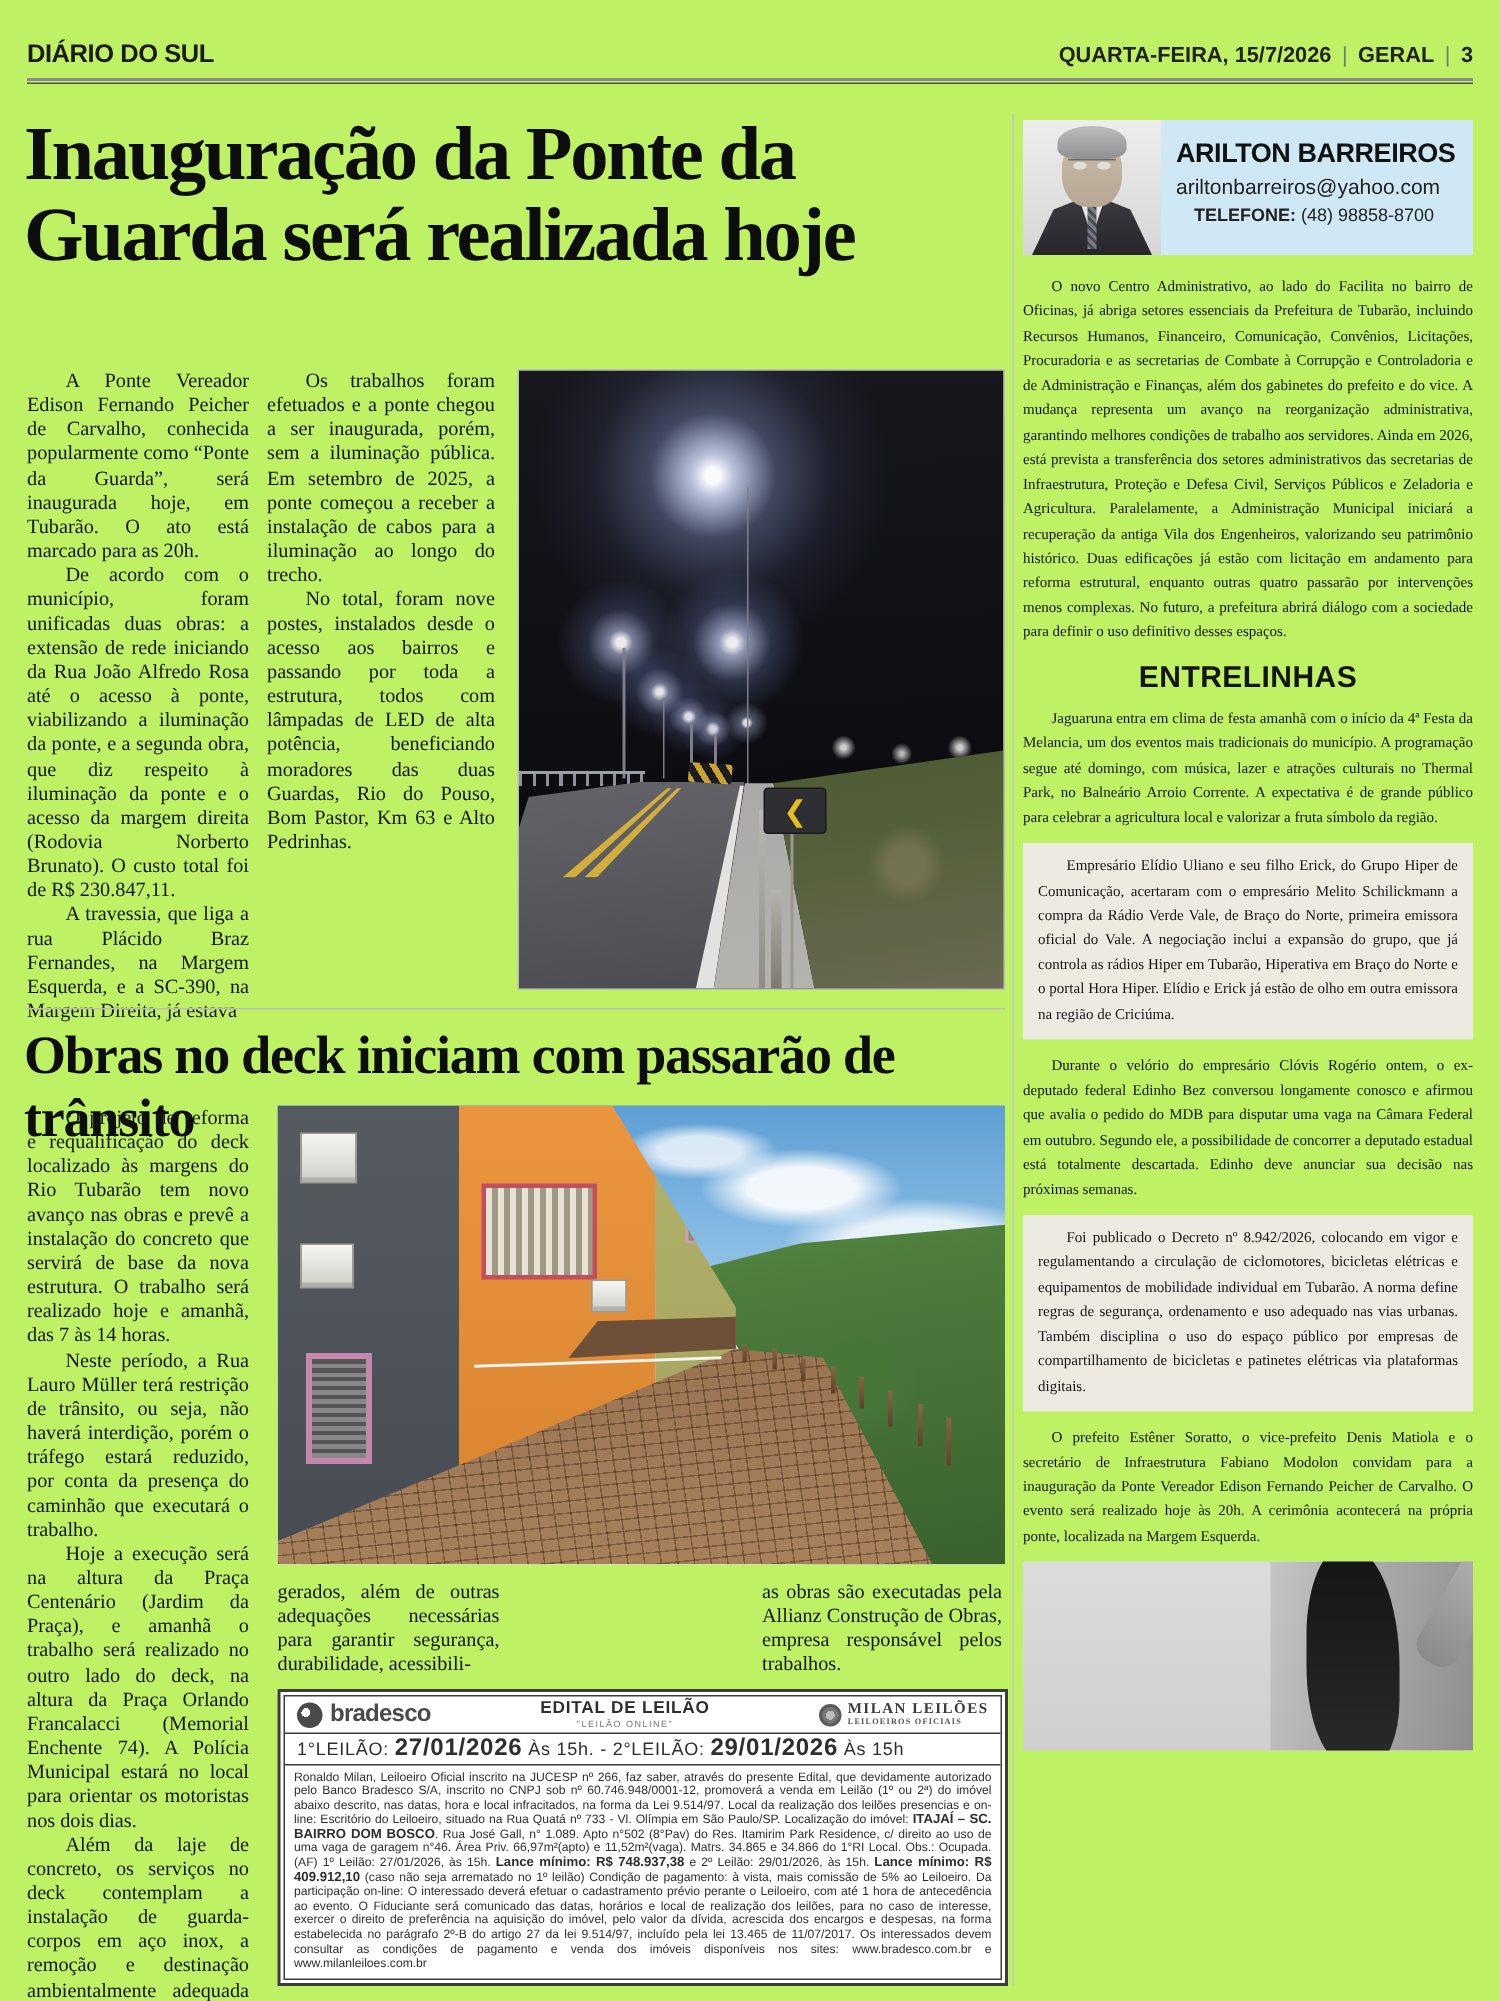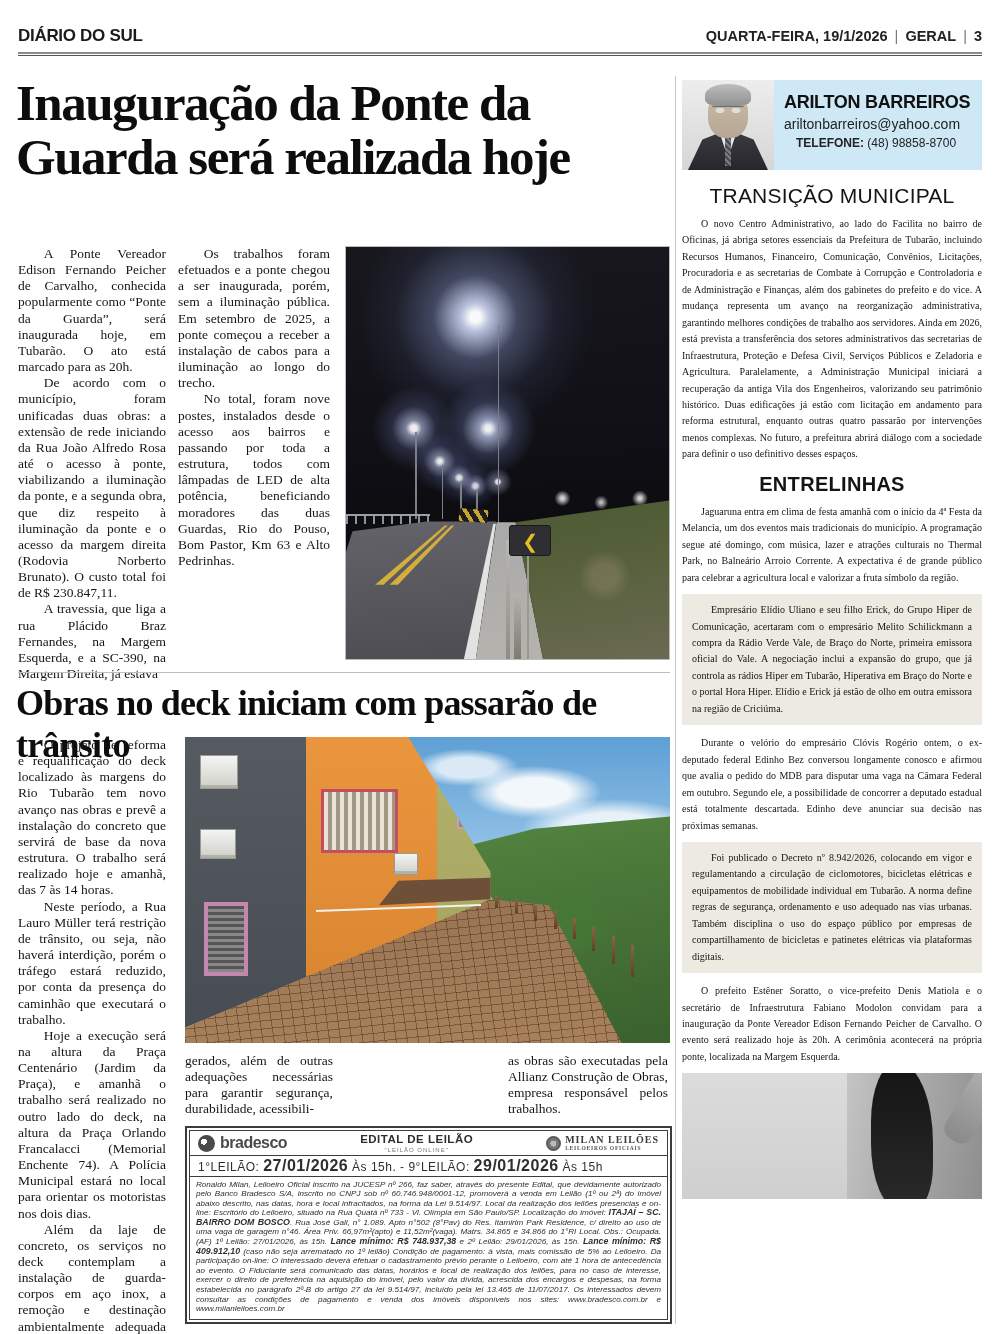--- a/index.html
+++ b/index.html
@@ -1,17 +1,17 @@
 <!DOCTYPE html>
 <html lang="pt"><head>
 <meta charset="utf-8">
 <style>
   * { margin:0; padding:0; box-sizing:border-box; }
   body { background:#e9e9e9; font-family:"Liberation Serif", serif; }
-  #page { position:relative; width:1000px; height:1334px; background:#ffffff; margin:0 auto;
+  #page { position:relative; width:1000px; height:1334px; background:#bef264; margin:0 auto;
           overflow:hidden; color:#1b1b1b; }
 
   
   .masthead { position:absolute; left:18px; right:18px; top:26px; display:flex;
               justify-content:space-between; align-items:baseline;
               font-family:"Liberation Sans", sans-serif; }
   .mast-name { font-size:17px; font-weight:700; letter-spacing:-0.3px; }
   .mast-right { font-size:14.5px; font-weight:700; color:#222; display:flex; gap:7px; align-items:baseline;}
   .mast-right .sep { font-weight:400; color:#777; }
   .mast-date { font-weight:700; }
@@ -139,21 +139,21 @@
   .ad-subtitle { font-size:6px; color:#777; letter-spacing:1px; margin-top:1px; }
   .milan-logo { display:flex; align-items:center; gap:4px; }
   .milan-mark { width:15px; height:15px; border-radius:50%; border:2px solid #5a5a5a;
       background:radial-gradient(circle, #bbb 0 3px, #777 3px 100%); }
   .milan-text { text-align:left; line-height:1.05; font-family:"Liberation Serif", serif; }
   .milan-name { font-size:10px; font-weight:700; letter-spacing:1px; color:#3a3a3a; }
   .milan-sub { font-size:5.5px; font-weight:700; letter-spacing:0.8px; color:#555; }
   .ad-dates { border-top:1.5px solid #3c3c3c; border-bottom:1.5px solid #3c3c3c;
       padding:1px 8px; font-size:12px; color:#2e2e2e; letter-spacing:0.5px; white-space:nowrap; }
   .ad-dates .b { font-weight:700; font-size:16px; }
-  .ad-body { flex:1; padding:3px 6px 12px; font-size:8.1px; line-height:9.6px; text-align:justify; color:#2e2e2e;font-style:italic; }
+  .ad-body { flex:1; padding:3px 6px 12px; font-size:8.1px; line-height:9.6px; text-align:justify; color:#2e2e2e; }
   .ad-body .b { font-weight:700; font-size:8.8px; }
   .ad-foot { background:#6e6e6e; color:#f4f4f4; font-weight:700; font-size:8.2px;
       line-height:9.5px; padding:2px 7px 3px; }
 
   
   .rightcol { position:absolute; left:682px; top:80px; width:300px; }
   .columnist-card { position:relative; height:90px; background:#cfe8f6; margin-bottom:14px; }
   .columnist-photo { position:absolute; left:0; top:0; width:92px; height:90px; overflow:hidden;
       background:linear-gradient(#ededed, #d6d6d6); }
   .cp-head { position:absolute; left:26px; top:10px; width:40px; height:48px; border-radius:46% 46% 42% 42%;
@@ -199,21 +199,21 @@
       border-radius:12px; transform:rotate(30deg); background:linear-gradient(#b5b5b5,#8a8a8a); }
 </style>
 </head>
 <body>
 
 <div id="page">
 
   <div class="masthead">
     <span class="mast-name">DIÁRIO DO SUL</span>
     <span class="mast-right">
-      <span class="mast-date">QUARTA-FEIRA, 19/1/2026</span>
+      <span class="mast-date">QUARTA-FEIRA, 15/7/2026</span>
       <span class="sep">|</span>
       <span>GERAL</span>
       <span class="sep">|</span>
       <span>3</span>
     </span>
   </div>
   <div class="mast-rule"></div>
   <div class="vdivider"></div>
 
   <h1 class="a1-headline">Inauguração da Ponte da Guarda será realizada hoje</h1>
@@ -313,21 +313,21 @@
         </span>
         <span class="milan-logo">
           <span class="milan-mark"></span>
           <span class="milan-text">
             <div class="milan-name">MILAN LEILÕES</div>
             <div class="milan-sub">LEILOEIROS OFICIAIS</div>
           </span>
         </span>
       </div>
       <div class="ad-dates">
-        <span>1°LEILÃO: </span><span class="b">27/01/2026</span><span> Às 15h.  -  9°LEILÃO:  </span><span class="b">29/01/2026</span><span> Às 15h</span>
+        <span>1°LEILÃO: </span><span class="b">27/01/2026</span><span> Às 15h.  -  2°LEILÃO:  </span><span class="b">29/01/2026</span><span> Às 15h</span>
       </div>
       <div class="ad-body">
         <span>Ronaldo Milan, Leiloeiro Oficial inscrito na JUCESP nº 266, faz saber, através do presente Edital, que devidamente autorizado pelo Banco Bradesco S/A, inscrito no CNPJ sob nº 60.746.948/0001-12, promoverá a venda em Leilão (1º ou 2ª) do imóvel abaixo descrito, nas datas, hora e local infracitados, na forma da Lei 9.514/97.  Local da realização dos leilões presencias e on-line: Escritório do Leiloeiro, situado na Rua Quatá nº 733 - Vl. Olímpia em São Paulo/SP.  Localização do imóvel: </span><span class="b">ITAJAÍ – SC. BAIRRO DOM BOSCO</span><span>. Rua José Gall, n° 1.089. Apto n°502 (8°Pav) do Res. Itamirim Park Residence, c/ direito ao uso de uma vaga de garagem n°46. Área Priv. 66,97m²(apto) e 11,52m²(vaga). Matrs. 34.865 e 34.866 do 1°RI Local. Obs.: Ocupada. (AF)  1º Leilão: 27/01/2026, às 15h. </span><span class="b">Lance mínimo: R$ 748.937,38</span><span> e  2º Leilão: 29/01/2026, às 15h. </span><span class="b">Lance mínimo: R$ 409.912,10</span><span> (caso não seja arrematado no 1º leilão)  Condição de pagamento: à vista, mais comissão de 5% ao Leiloeiro.  Da participação on-line: O interessado deverá efetuar o cadastramento prévio perante o Leiloeiro, com até 1 hora de antecedência ao evento.  O Fiduciante será comunicado das datas, horários e local de realização dos leilões, para no caso de interesse, exercer o direito de preferência na aquisição do imóvel, pelo valor da dívida, acrescida dos encargos e despesas, na forma estabelecida no parágrafo 2º-B do artigo 27 da lei 9.514/97, incluído pela lei 13.465 de 11/07/2017. Os interessados devem consultar as condições de pagamento e venda dos imóveis disponíveis nos sites: www.bradesco.com.br e www.milanleiloes.com.br</span>
       </div>
       <div class="ad-foot">
         <div>Inf: Tel.: (11) 3336-6887 - Ronaldo Milan - Leiloeiro Oficial JUCESP n° 266 Consultar edital</div>
 
       </div>
     </div>
   </div>
@@ -346,21 +346,20 @@
       <div class="columnist-info">
         <div class="columnist-name">ARILTON BARREIROS</div>
         <div class="columnist-email">ariltonbarreiros@yahoo.com</div>
         <div class="columnist-phone">
           <span class="lbl">TELEFONE:</span>
           <span>(48) 98858-8700</span>
         </div>
       </div>
     </div>
 
-    <div class="sec-heading">TRANSIÇÃO MUNICIPAL</div>
     <div class="rc-text rc-par">
       <p>O novo Centro Administrativo, ao lado do Facilita no bairro de Oficinas, já abriga setores essenciais da Prefeitura de Tubarão, incluindo Recursos Humanos, Financeiro, Comunicação, Convênios, Licitações, Procuradoria e as secretarias de Combate à Corrupção e Controladoria e de Administração e Finanças, além dos gabinetes do prefeito e do vice. A mudança representa um avanço na reorganização administrativa, garantindo melhores condições de trabalho aos servidores. Ainda em 2026, está prevista a transferência dos setores administrativos das secretarias de Infraestrutura, Proteção e Defesa Civil, Serviços Públicos e Zeladoria e Agricultura. Paralelamente, a Administração Municipal iniciará a recuperação da antiga Vila dos Engenheiros, valorizando seu patrimônio histórico. Duas edificações já estão com licitação em andamento para reforma estrutural, enquanto outras quatro passarão por intervenções menos complexas. No futuro, a prefeitura abrirá diálogo com a sociedade para definir o uso definitivo desses espaços.</p>
     </div>
 
     <div class="sec-heading bold">ENTRELINHAS</div>
     <div class="rc-text">
       <p class="rc-par">Jaguaruna entra em clima de festa amanhã com o início da 4ª Festa da Melancia, um dos eventos mais tradicionais do município. A programação segue até domingo, com música, lazer e atrações culturais no Thermal Park, no Balneário Arroio Corrente. A expectativa é de grande público para celebrar a agricultura local e valorizar a fruta símbolo da região.</p>
       <div class="boxed">
         <p>Empresário Elídio Uliano e seu filho Erick, do Grupo Hiper de Comunicação, acertaram com o empresário Melito Schilickmann a compra da Rádio Verde Vale, de Braço do Norte, primeira emissora oficial do Vale. A negociação inclui a expansão do grupo, que já controla as rádios Hiper em Tubarão, Hiperativa em Braço do Norte e o portal Hora Hiper. Elídio e Erick já estão de olho em outra emissora na região de Criciúma.</p>
       </div>

